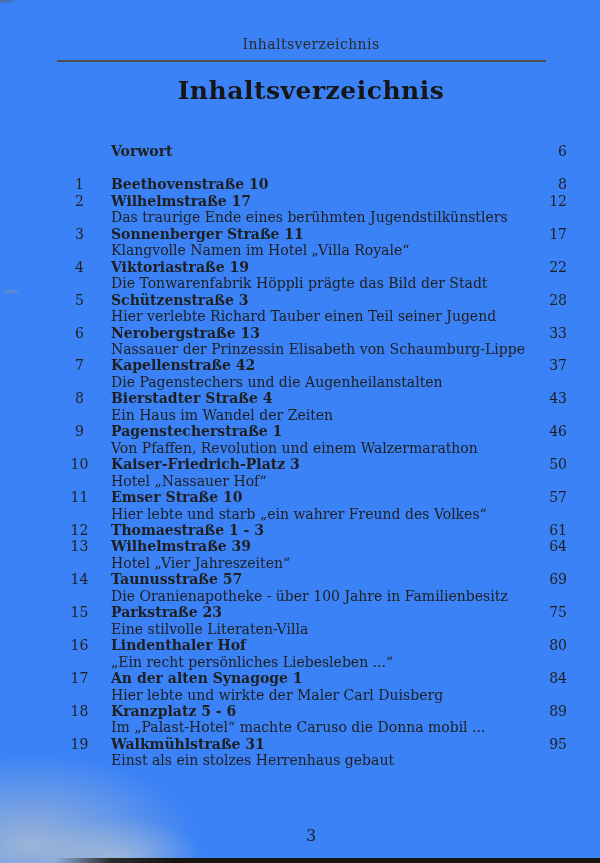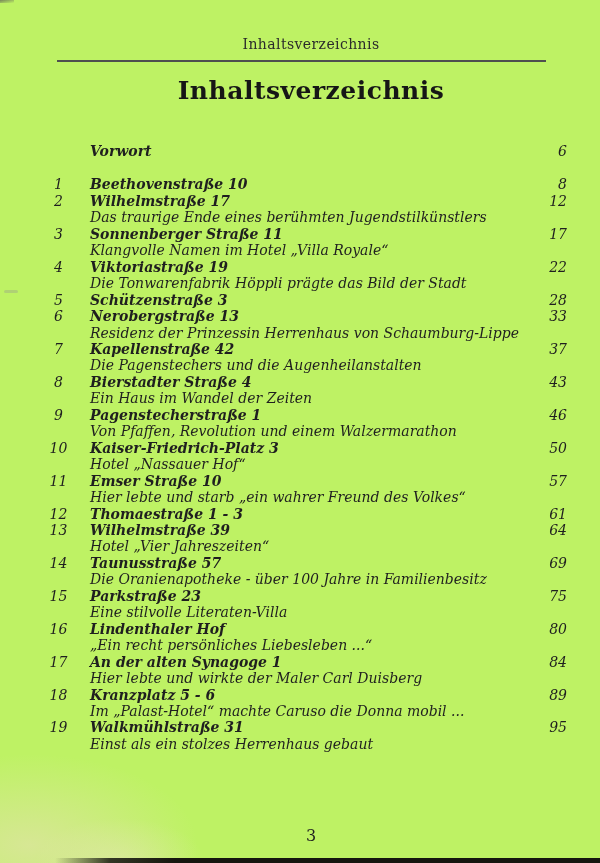--- a/index.html
+++ b/index.html
@@ -1,21 +1,21 @@
 <!DOCTYPE html>
 <html lang="de"><head>
 <meta charset="utf-8">
 <style>
   html, body { margin: 0; padding: 0; background: #e8e8e8; }
   .page {
     position: relative;
     width: 600px;
     height: 863px;
     margin: 0 auto;
-    background: #bef264;
+    background: #3b82f6;
     font-family: "DejaVu Serif", serif;
     color: #1f1f1f;
     overflow: hidden;
   }
   .paper-tint {
     position: absolute; inset: 0; pointer-events: none;
     background:
       radial-gradient(240px 130px at 30px 845px, rgba(235,222,188,0.55), rgba(235,222,188,0) 70%),
       radial-gradient(120px 60px at 120px 860px, rgba(240,230,200,0.4), rgba(240,230,200,0) 70%);
   }
@@ -26,22 +26,22 @@
   .head-rule {
     position: absolute; top: 60px; left: 57px; width: 489px; height: 2px;
     background: #4f4f4f;
   }
   .page-title {
     position: absolute; top: 76px; left: 55px; right: 33px; margin: 0;
     text-align: center; font-size: 25px; font-weight: bold; letter-spacing: 0.5px;
     color: #161616;
   }
   .toc {
-    position: absolute; top: 143px; left: 48px; right: 33px;
-    font-size: 14px; line-height: 16.45px; font-style: italic;
+    position: absolute; top: 143px; left: 69px; right: 33px;
+    font-size: 14px; line-height: 16.45px;
   }
   .row { display: flex; }
   .num {
     flex: none; width: 21px; margin-right: 21px; text-align: center;
   }
   .entry-title { flex: 1; font-weight: bold; white-space: nowrap; }
   .pagenum { flex: none; text-align: right; }
   .subtitle { padding-left: 42px; white-space: nowrap; }
   .preface-row { margin-bottom: 17px; }
   .folio {
@@ -114,29 +114,30 @@
     </div>
     <div class="subtitle">Die Tonwarenfabrik Höppli prägte das Bild der Stadt</div>
   </div>
 
   <div class="entry">
     <div class="row">
       <span class="num">5</span>
       <span class="entry-title">Schützenstraße 3</span>
       <span class="pagenum">28</span>
     </div>
+    <div class="subtitle">Hier verlebte Richard Tauber einen Teil seiner Jugend</div>
   </div>
 
   <div class="entry">
     <div class="row">
       <span class="num">6</span>
       <span class="entry-title">Nerobergstraße 13</span>
       <span class="pagenum">33</span>
     </div>
-    <div class="subtitle">Residenz der Prinzessin Herrenhaus von Schaumburg-Lippe</div>
+    <div class="subtitle">Nassauer der Prinzessin Elisabeth von Schaumburg-Lippe</div>
   </div>
 
   <div class="entry">
     <div class="row">
       <span class="num">7</span>
       <span class="entry-title">Kapellenstraße 42</span>
       <span class="pagenum">37</span>
     </div>
     <div class="subtitle">Die Pagenstechers und die Augenheilanstalten</div>
   </div>

